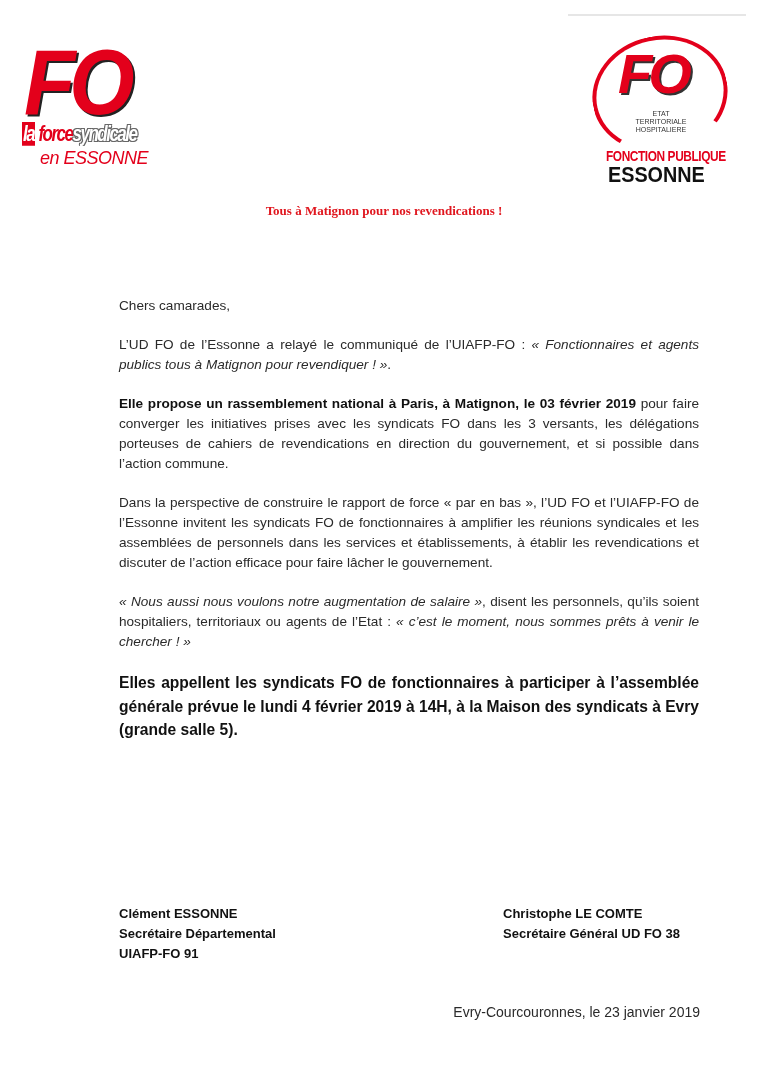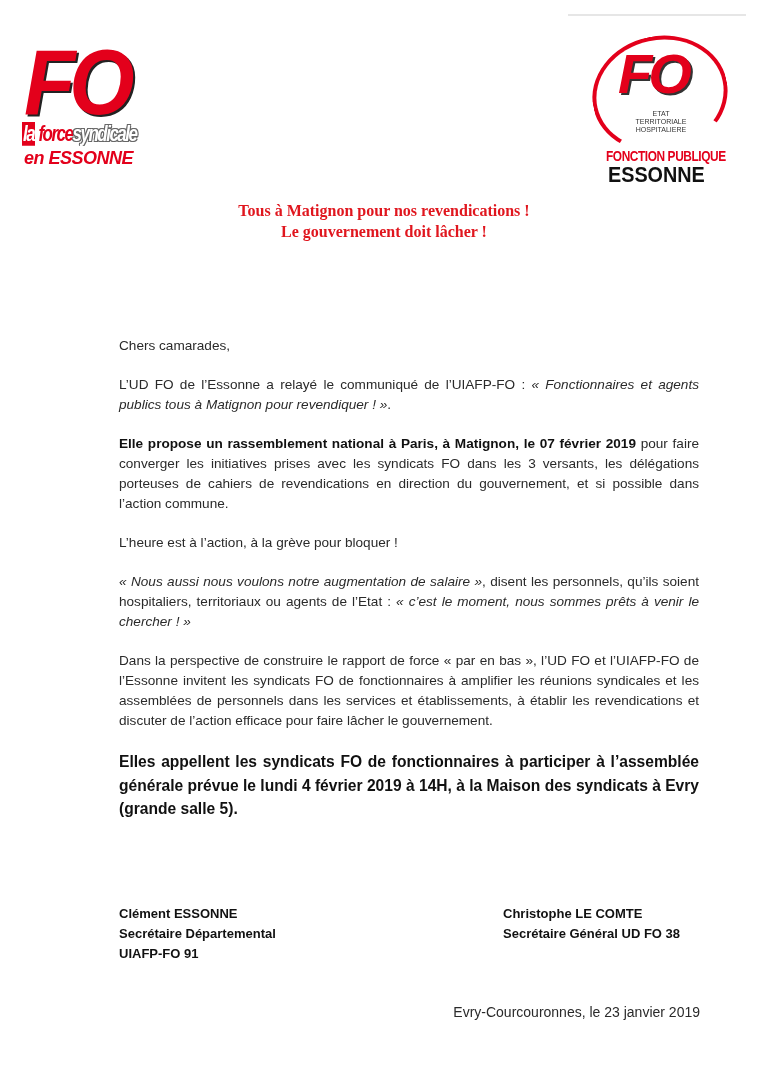--- a/index.html
+++ b/index.html
@@ -11,43 +11,43 @@
   .logo-left { position: absolute; left: 20px; top: 36px; width: 130px; height: 135px; }
   .logo-left .fo { position: absolute; left: 4px; top: 0; font-family: "Liberation Sans", sans-serif;
     font-weight: bold; font-style: italic; font-size: 84px; line-height: 84px; color: #e3001b;
     letter-spacing: -6px; transform: scaleY(1.1); transform-origin: top left;
     text-shadow: 2px 2px 0 #222; }
   .logo-left .tag { position: absolute; left: 2px; top: 86px; font-style: italic; font-weight: bold;
     font-size: 17px; letter-spacing: -1.5px; color: #e3001b; transform: scaleY(1.25); transform-origin: top left;
     white-space: nowrap; }
   .logo-left .tag .gray { color: #ffffff; text-shadow: -1px -1px 0 #666, 1px -1px 0 #666, -1px 1px 0 #666, 1px 1px 0 #666; }
   .logo-left .tag .red1 { background: #e3001b; color: #fff; padding: 0 1px; }
-  .logo-left .sub { position: absolute; left: 4px; top: 112px; font-style: italic; font-weight: bold;
+  .logo-left .sub { position: absolute; left: 20px; top: 112px; font-style: italic; font-weight: normal;
     font-size: 18px; color: #e3001b; white-space: nowrap; letter-spacing: -0.5px; text-align: right; }
 
   
   .logo-right { position: absolute; left: 588px; top: 30px; width: 150px; height: 160px; }
   .logo-right .ring { position: absolute; left: 4px; top: 6px; width: 128px; height: 108px;
     border: 4px solid #e3001b; border-radius: 50%; border-bottom-color: transparent; border-left-color: #e3001b;
     transform: rotate(-12deg); }
   .logo-right .fo { position: absolute; left: 30px; top: 14px; font-weight: bold; font-style: italic;
     font-size: 56px; line-height: 60px; color: #e3001b; letter-spacing: -4px; text-shadow: 2px 2px 0 #333; }
   .logo-right .small { position: absolute; left: 38px; top: 80px; font-size: 7px; line-height: 8px; color: #333;
     text-align: center; width: 70px; }
   .logo-right .fp { position: absolute; left: 18px; top: 118px; font-weight: bold; font-size: 14px;
     color: #e3001b; letter-spacing: -0.5px; transform: scaleX(0.85); transform-origin: left; white-space: nowrap; }
   .logo-right .es { position: absolute; left: 20px; top: 132px; font-weight: bold; font-size: 22px;
     color: #111; letter-spacing: 0px; transform: scaleX(0.9); transform-origin: left; white-space: nowrap; }
 
   
   .title { position: absolute; left: 0; top: 200px; width: 768px; text-align: center;
-    font-family: "Liberation Serif", serif; font-weight: bold; font-size: 16px; line-height: 21px; color: #e0161e; }
+    font-family: "Liberation Serif", serif; font-weight: bold; font-size: 13px; line-height: 21px; color: #e0161e; }
 
   
-  .body { position: absolute; left: 119px; top: 296px; width: 580px; font-size: 13.6px; line-height: 20px; color: #2a2a2a; margin-top: 40px; }
+  .body { position: absolute; left: 119px; top: 296px; width: 580px; font-size: 13.6px; line-height: 20px; color: #2a2a2a; }
   .body p { margin: 0 0 19px 0; text-align: justify; }
   .body p.big { font-size: 15.6px; line-height: 23.5px; font-weight: bold; color: #111; margin-top: 2px; }
   .body b { color: #111; }
 
   .sig { position: absolute; top: 904px; font-weight: bold; font-size: 13px; line-height: 20px; color: #111; }
   .sig-left { left: 119px; }
   .sig-right { left: 503px; }
   .date { position: absolute; top: 1004px; right: 68px; font-size: 14px; color: #2a2a2a; }
 </style>
 </head>
@@ -71,30 +71,28 @@
     <div>ETAT</div>
     <div>TERRITORIALE</div>
     <div>HOSPITALIERE</div>
   </div>
   <div class="fp">FONCTION PUBLIQUE</div>
   <div class="es">ESSONNE</div>
 </div>
 
 <div class="title">
   <div>Tous à Matignon pour nos revendications !</div>
-  <div>Le gouvernement doit lâcher !</div>
 </div>
 
 <div class="body">
   <p>Chers camarades,</p>
   <p><span>L’UD FO de l’Essonne a relayé le communiqué de l’UIAFP-FO : </span><i>« Fonctionnaires et agents publics tous à Matignon pour revendiquer ! »</i><span>.</span></p>
-  <p><b>Elle propose un rassemblement national à Paris, à Matignon, le 07 février 2019</b><span> pour faire converger les initiatives prises avec les syndicats FO dans les 3 versants, les délégations porteuses de cahiers de revendications en direction du gouvernement, et si possible dans l’action commune.</span></p>
-  <p>L’heure est à l’action, à la grève pour bloquer !</p>
+  <p><b>Elle propose un rassemblement national à Paris, à Matignon, le 03 février 2019</b><span> pour faire converger les initiatives prises avec les syndicats FO dans les 3 versants, les délégations porteuses de cahiers de revendications en direction du gouvernement, et si possible dans l’action commune.</span></p>
+  <p>Dans la perspective de construire le rapport de force « par en bas », l’UD FO et l’UIAFP-FO de l’Essonne invitent les syndicats FO de fonctionnaires à amplifier les réunions syndicales et les assemblées de personnels dans les services et établissements, à établir les revendications et discuter de l’action efficace pour faire lâcher le gouvernement.</p>
   <p><i>« Nous aussi nous voulons notre augmentation de salaire »</i><span>, disent les personnels, qu’ils soient hospitaliers, territoriaux ou agents de l’Etat : </span><i>« c’est le moment, nous sommes prêts à venir le chercher ! »</i></p>
-  <p>Dans la perspective de construire le rapport de force « par en bas », l’UD FO et l’UIAFP-FO de l’Essonne invitent les syndicats FO de fonctionnaires à amplifier les réunions syndicales et les assemblées de personnels dans les services et établissements, à établir les revendications et discuter de l’action efficace pour faire lâcher le gouvernement.</p>
   <p class="big">Elles appellent les syndicats FO de fonctionnaires à participer à l’assemblée générale prévue le lundi 4 février 2019 à 14H, à la Maison des syndicats à Evry (grande salle 5).</p>
 </div>
 
 <div class="sig sig-left">
   <div>Clément ESSONNE</div>
   <div>Secrétaire Départemental</div>
   <div>UIAFP-FO 91</div>
 </div>
 
 <div class="sig sig-right">

